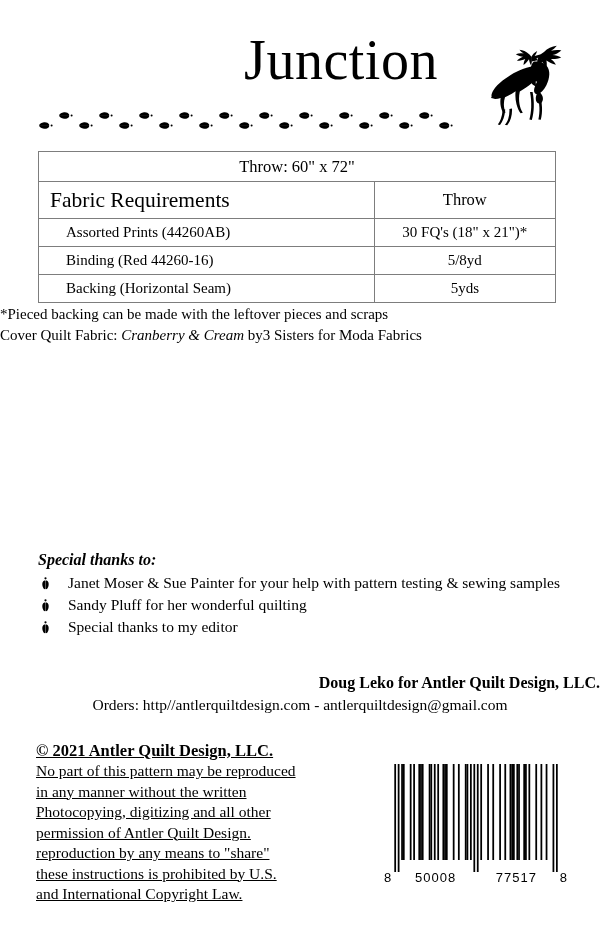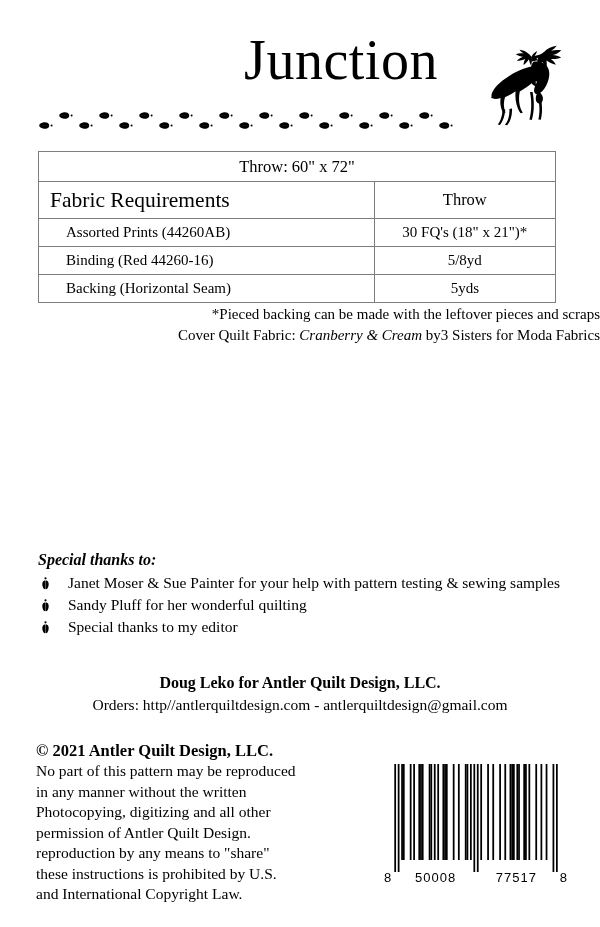--- a/index.html
+++ b/index.html
@@ -108,21 +108,21 @@
   }
   .col-left { width: 332px; margin-left: 32px; }
   .col-right { width: 186px; margin-left: 24px; }
 
   
   #table-notes {
     position: absolute;
     left: 0;
     top: 304px;
     width: 600px;
-    text-align: right;
+    text-align: left;
   }
   .note-line {
     font-size: 15px;
     line-height: 21px;
     color: #000;
   }
   .note-italic { font-style: italic; }
 
   
   #special-thanks {
@@ -166,32 +166,34 @@
     position: absolute;
     left: 0;
     top: 672px;
     width: 600px;
     text-align: center;
   }
   #credit-designer {
     font-size: 16px;
     font-weight: bold;
     line-height: 22px;
+    text-align: right;
   }
   #credit-orders {
     font-size: 15.5px;
     line-height: 22px;
   }
 
   
   #copyright-block {
     position: absolute;
     left: 36px;
     top: 740px;
     width: 330px;
+    text-decoration: underline;
   }
   #copyright-heading {
     font-size: 16.5px;
     font-weight: bold;
     line-height: 21px;
   }
   .copyright-line {
     font-size: 15.5px;
     line-height: 20.5px;
   }

